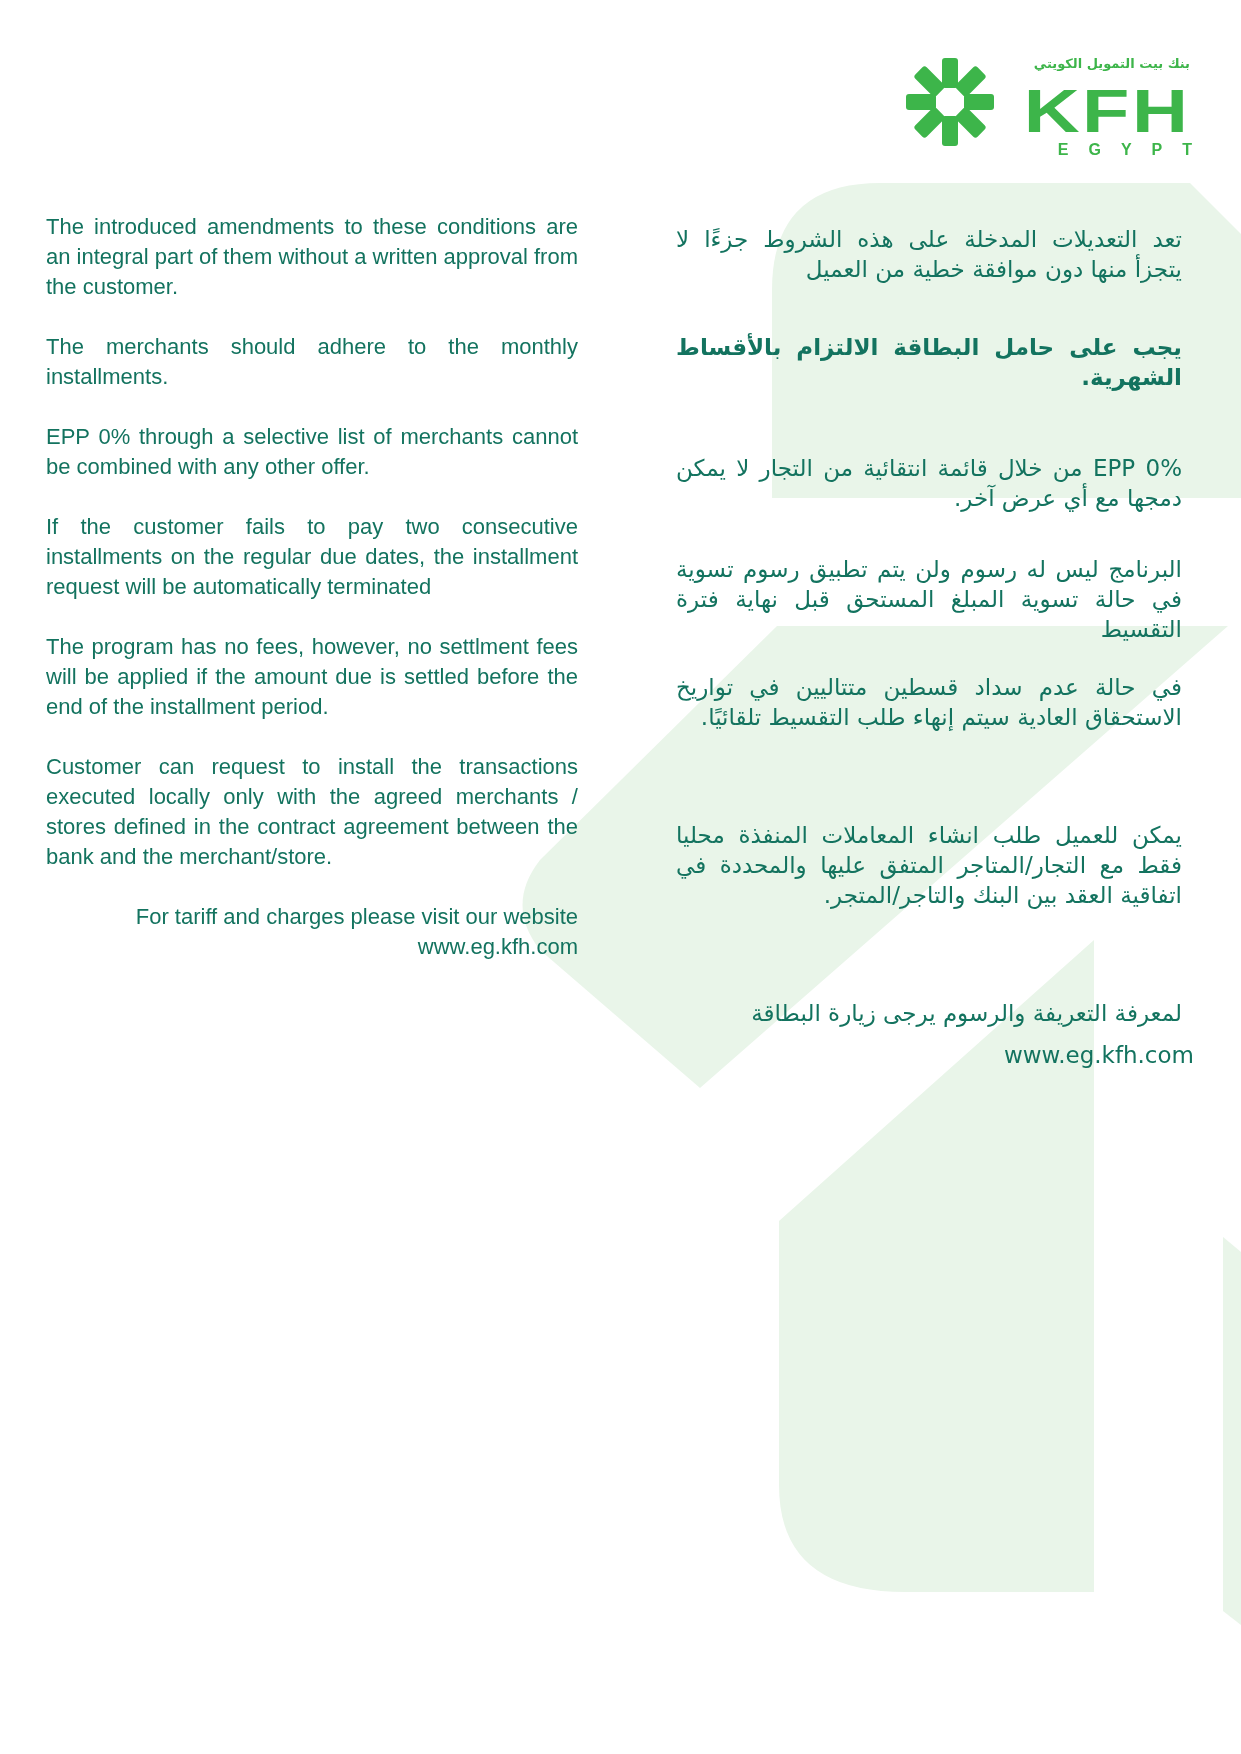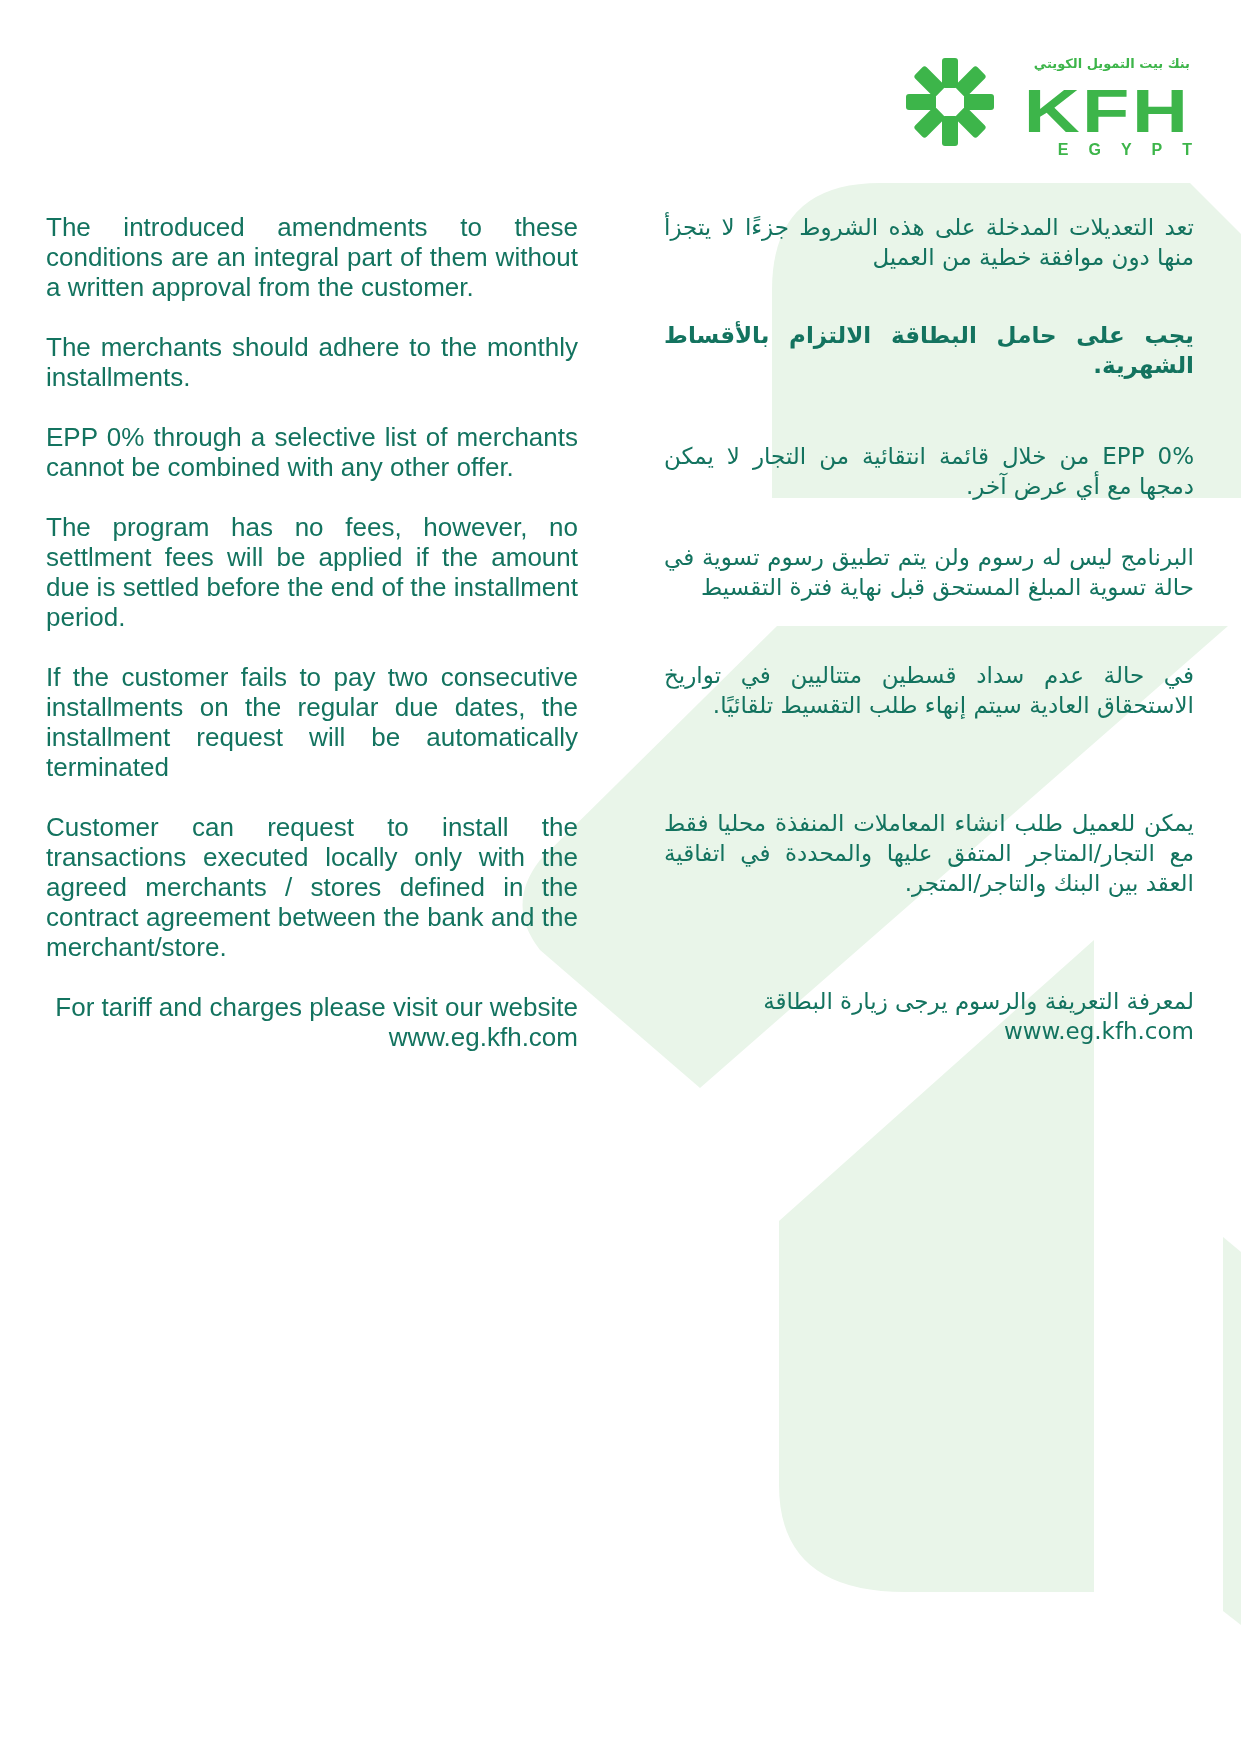--- a/index.html
+++ b/index.html
@@ -29,31 +29,31 @@
     position: absolute; right: 8px; top: 90px;
     color: #3db54a; font-family: "Liberation Sans", sans-serif;
     font-size: 16px; font-weight: bold; letter-spacing: 20px; line-height: 1;
     margin-right: -20px;
     margin-left: 12px;
   }
 
   .col-en {
     position: absolute; left: 46px; top: 212px; width: 532px; z-index: 2;
     color: #13735f; font-family: "Liberation Sans", sans-serif;
-    font-size: 26px; line-height: 30px; text-align: justify;
+    font-size: 22px; line-height: 30px; text-align: justify;
   }
   .col-en p { margin: 0 0 30px 0; text-align: justify; }
   .col-en p.last-left { text-align: right; }
 
   .col-ar {
     position: absolute; left: 664px; top: 212px; width: 530px; z-index: 2;
     color: #13735f; font-family: "DejaVu Sans", sans-serif;
     font-size: 23px; line-height: 30px; direction: rtl; text-align: justify;
   }
-  .col-ar p { margin: 0; text-align: justify; }
+  .col-ar p { margin: 12px; text-align: justify; }
   .col-ar .ar-block { position: absolute; right: 0; width: 530px; }
   .col-ar .url { direction: ltr; text-align: right; display: block; }
 </style>
 </head>
 <body>
 
 <svg class="bg-shapes" viewBox="0 0 1241 1754" xmlns="http://www.w3.org/2000/svg">
   <path d="M 880 183 L 1190 183 L 1241 234 L 1241 498 L 772 498 L 772 290 Q 772 183 880 183 Z"></path>
   <path d="M 777 626 L 1228 626 L 700 1088 L 540 950 Q 505 905 540 860 Z"></path>
   <path d="M 1094 940 L 1094 1592 L 905 1592 Q 779 1592 779 1485 L 779 1221 Z"></path>
@@ -75,22 +75,22 @@
   </svg>
   <div class="logo-arabic">بنك بيت التمويل الكويتي</div>
   <div class="logo-kfh">KFH</div>
   <div class="logo-egypt">EGYPT</div>
 </div>
 
 <div class="col-en">
   <p>The introduced amendments to these conditions are an integral part of them without a written approval from the customer.</p>
   <p>The merchants should adhere to the monthly installments.</p>
   <p>EPP 0% through a selective list of merchants cannot be combined with any other offer.</p>
+  <p>If the customer fails to pay two consecutive installments on the regular due dates, the installment request will be automatically terminated</p>
   <p>The program has no fees, however, no settlment fees will be applied if the amount due is settled before the end of the installment period.</p>
-  <p>If the customer fails to pay two consecutive installments on the regular due dates, the installment request will be automatically terminated</p>
   <p>Customer can request to install the transactions executed locally only with the agreed merchants / stores defined in the contract agreement between the bank and the merchant/store.</p>
   <p class="last-left">For tariff and charges please visit our website www.eg.kfh.com</p>
 </div>
 
 <div class="col-ar">
   <div class="ar-block" style="top:0px;">
       <p>تعد التعديلات المدخلة على هذه الشروط جزءًا لا يتجزأ منها دون موافقة خطية من العميل</p>
     </div>
   <div class="ar-block" style="top:108px;font-weight:bold;">
       <p>يجب على حامل البطاقة الالتزام بالأقساط الشهرية.</p>

